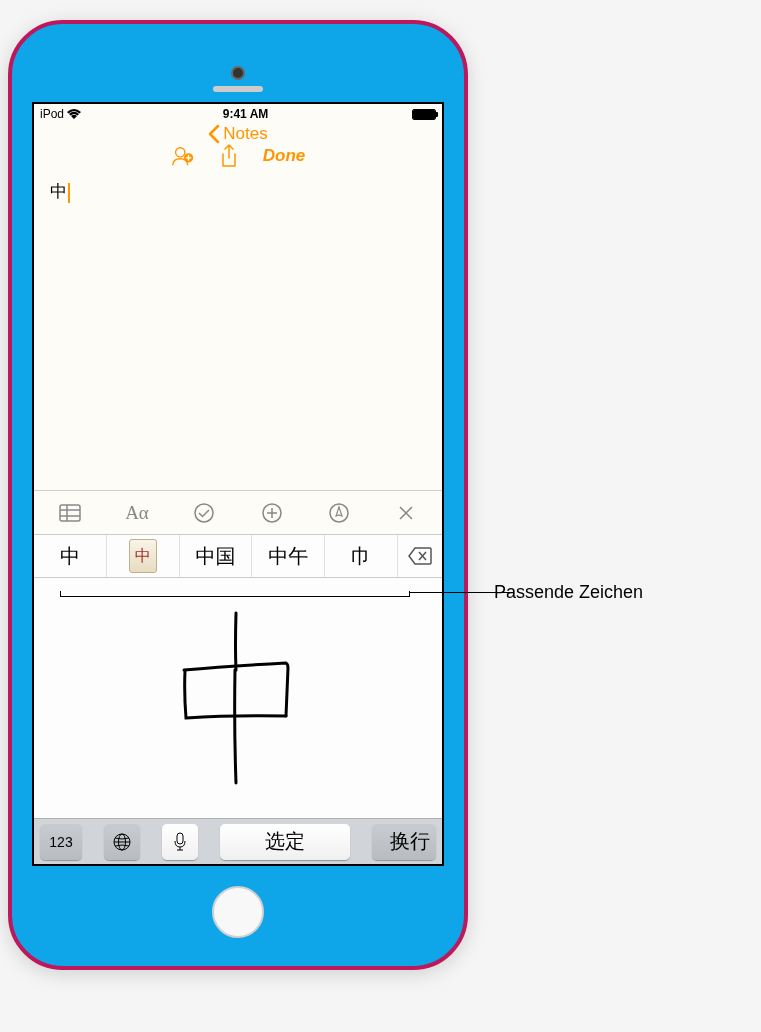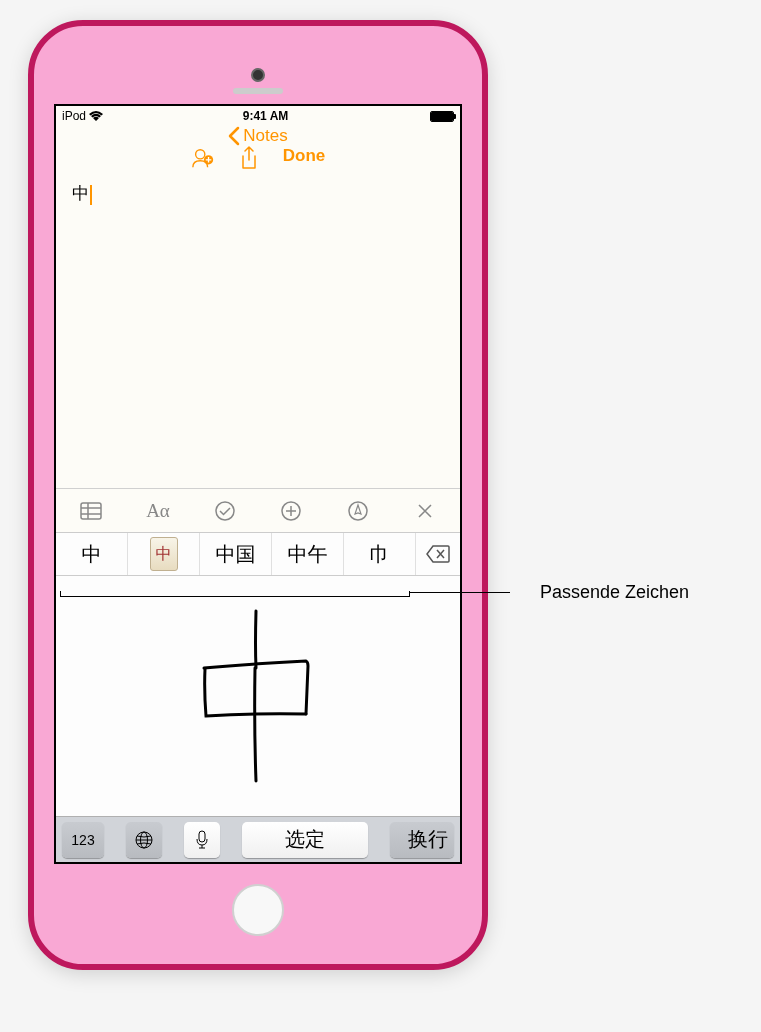--- a/index.html
+++ b/index.html
@@ -11,29 +11,29 @@
     body {
       font-family: -apple-system, BlinkMacSystemFont, "Helvetica Neue", sans-serif;
       background: #f5f5f5;
       width: 761px;
       height: 1032px;
       position: relative;
     }
     
     .device-frame {
       position: absolute;
-      left: 28px;
+      left: 8px;
       top: 20px;
       width: 460px;
       height: 950px;
-      background: #f9a8d4;
+      background: #0ea5e9;
       border-radius: 55px;
       box-shadow: 0 4px 20px rgba(0,0,0,0.15);
       padding: 78px 20px 100px 20px;
-      border: 6px solid #be185d;
+      border: 4px solid #be185d;
     }
     
     .camera {
       position: absolute;
       top: 42px;
       left: 50%;
       transform: translateX(-50%);
       width: 14px;
       height: 14px;
       background: #333;
@@ -145,22 +145,23 @@
     .nav-back {
       display: flex;
       align-items: center;
       color: #ff9500;
       font-size: 17px;
       gap: 3px;
     }
     
     .nav-right {
       display: flex;
-      align-items: flex-start;
+      align-items: center;
       gap: 22px;
+      font-style: italic;
     }
     
     .nav-icon {
       color: #ff9500;
       width: 24px;
       height: 24px;
       display: flex;
       align-items: center;
       justify-content: center;
     }
@@ -323,21 +324,21 @@
       position: absolute;
       left: 410px;
       top: 592px;
       width: 100px;
       height: 1px;
       background: #000;
     }
     
     .callout-label {
       position: absolute;
-      left: 540px;
+      left: 494px;
       top: 582px;
       font-size: 18px;
       color: #000;
     }
     
     .callout-tick {
       position: absolute;
       left: 60px;
       top: 591px;
       width: 350px;

